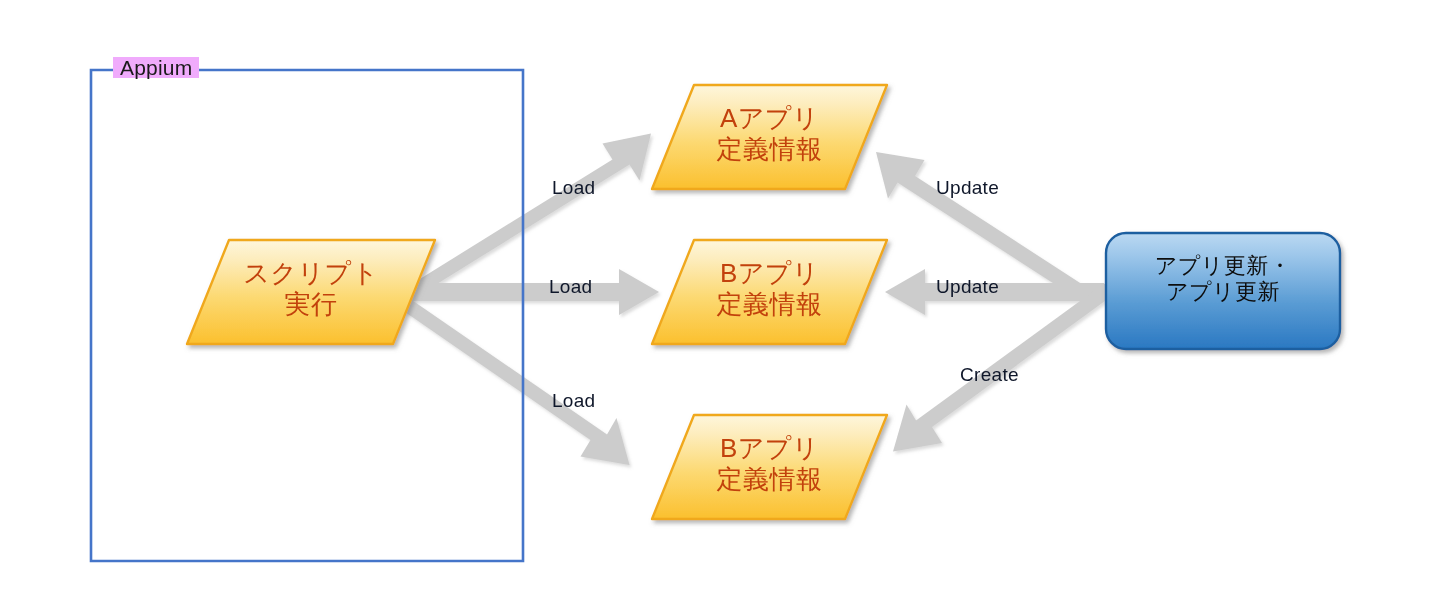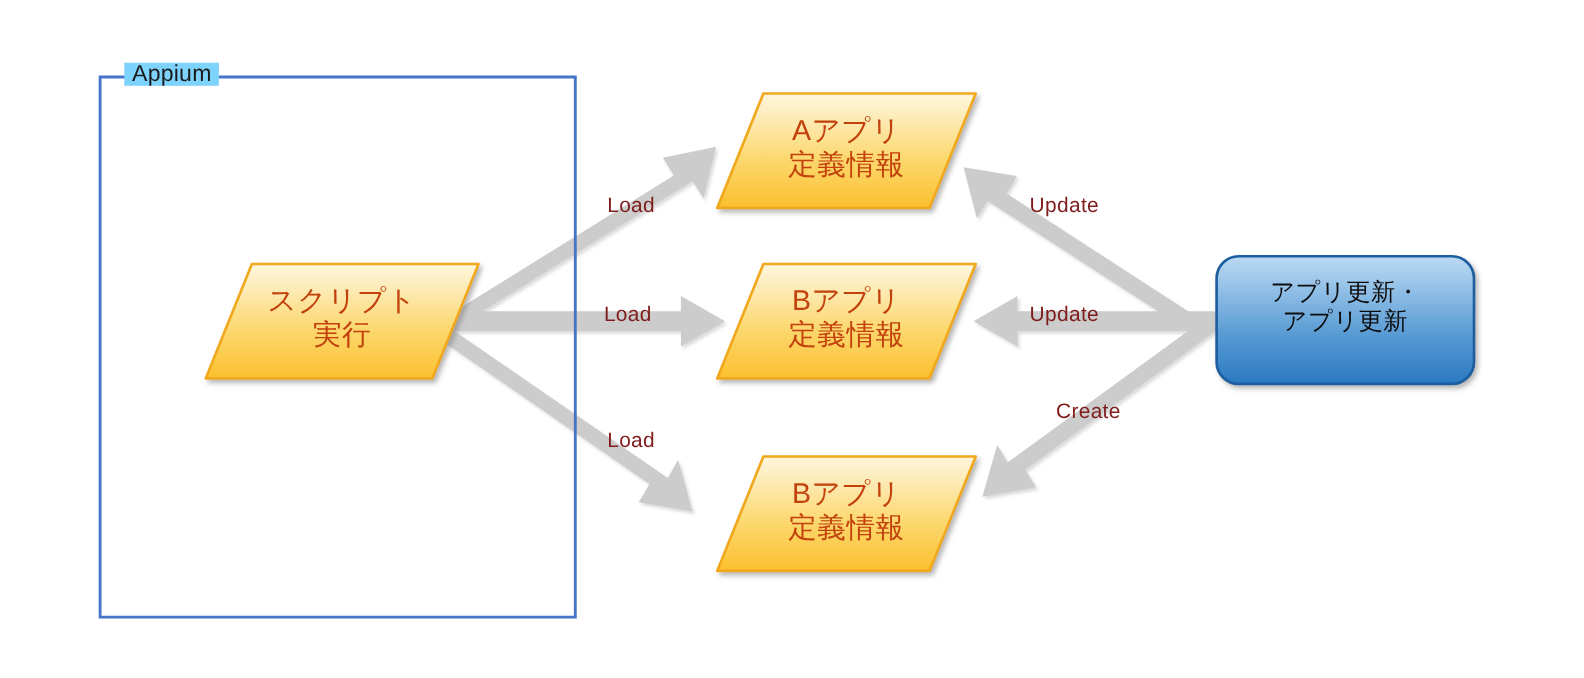--- a/index.html
+++ b/index.html
@@ -25,21 +25,21 @@
     width: 1440px;
     height: 616px;
   }
   
   .group-label {
     position: absolute;
     font-size: 21px;
     color: #1a1a1a;
     letter-spacing: 0.2px;
     white-space: nowrap;
-    background: #7dd3fc;
+    background: #f0abfc;
     padding: 0 7px;
     line-height: 1;
   }
   
   .node-text {
     position: absolute;
     text-align: center;
     white-space: nowrap;
     line-height: 1.18;
     pointer-events: none;
@@ -56,21 +56,21 @@
   .blue-text {
     font-size: 22px;
     color: #0d0d0d;
     font-weight: 400;
     letter-spacing: 0.5px;
   }
   
   .edge-label {
     position: absolute;
     font-size: 19px;
-    color: #7f1d1d;
+    color: #0f172a;
     white-space: nowrap;
     letter-spacing: 0.3px;
     line-height: 1;
   }
 </style>
 </head>
 <body>
 
 <div id="canvas">
 

